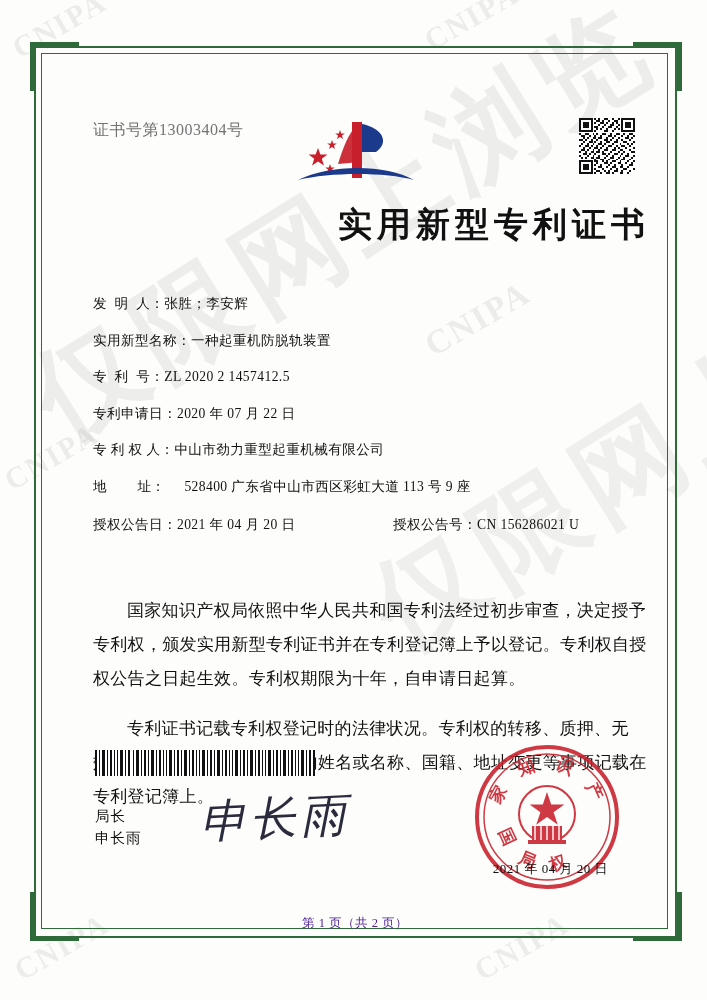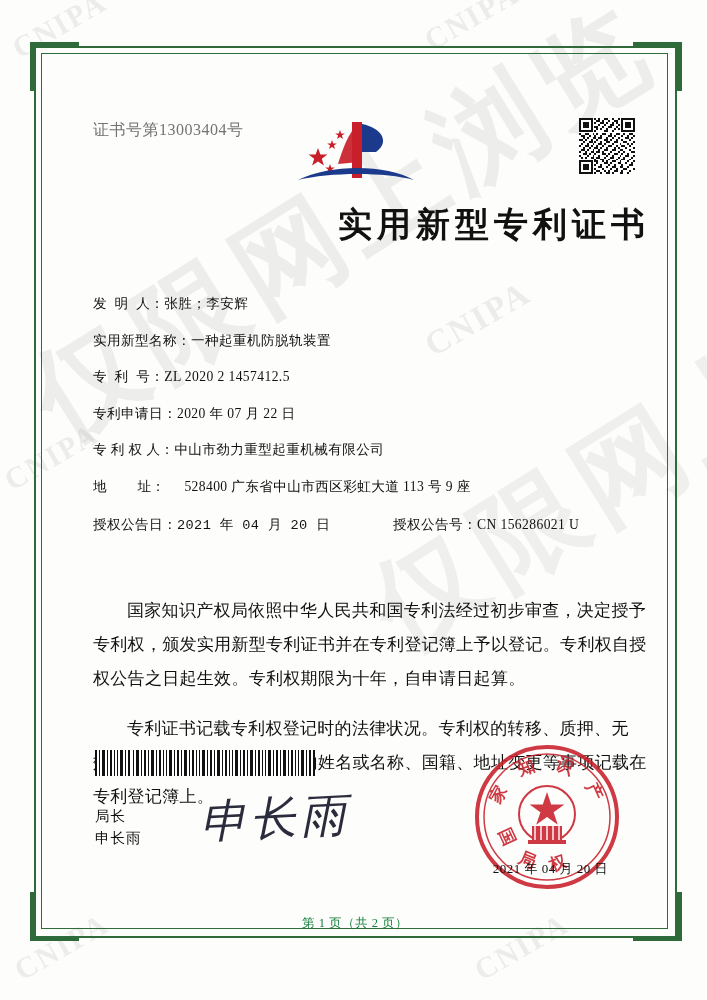--- a/index.html
+++ b/index.html
@@ -180,21 +180,21 @@
   .field-row.wide { margin-bottom: 20px; gap: 19px; }
 
   .row-split {
     display: flex;
     align-items: baseline;
     font-size: 13.6px;
     color: #111;
     letter-spacing: 0.4px;
     margin-bottom: 16px;
   }
-  .row-split .seg1 { flex: 0 0 300px; white-space: pre; font-family: Liberation Mono, monospace; }
+  .row-split .seg1 { flex: 0 0 300px; white-space: pre; }
   .row-split .seg2 { flex: 1 1 auto;  white-space: pre; }
 
   .para {
     font-size: 17px;
     line-height: 2.0;
     text-indent: 2em;
     color: #111;
     letter-spacing: 0.3px;
     margin: 16px 0 2px 0;
   }
@@ -260,21 +260,21 @@
     letter-spacing: 0.5px;
   }
 
   .page-foot {
     position: absolute;
     left: 0;
     top: 845px;
     width: 590px;
     text-align: center;
     font-size: 12.5px;
-    color: #15803d;
+    color: #4c1d95;
     z-index: 6;
     letter-spacing: 0.5px;
   }
 
   .outside-foot {
     position: absolute;
     left: 0;
     top: 957px;
     width: 707px;
     text-align: center;

